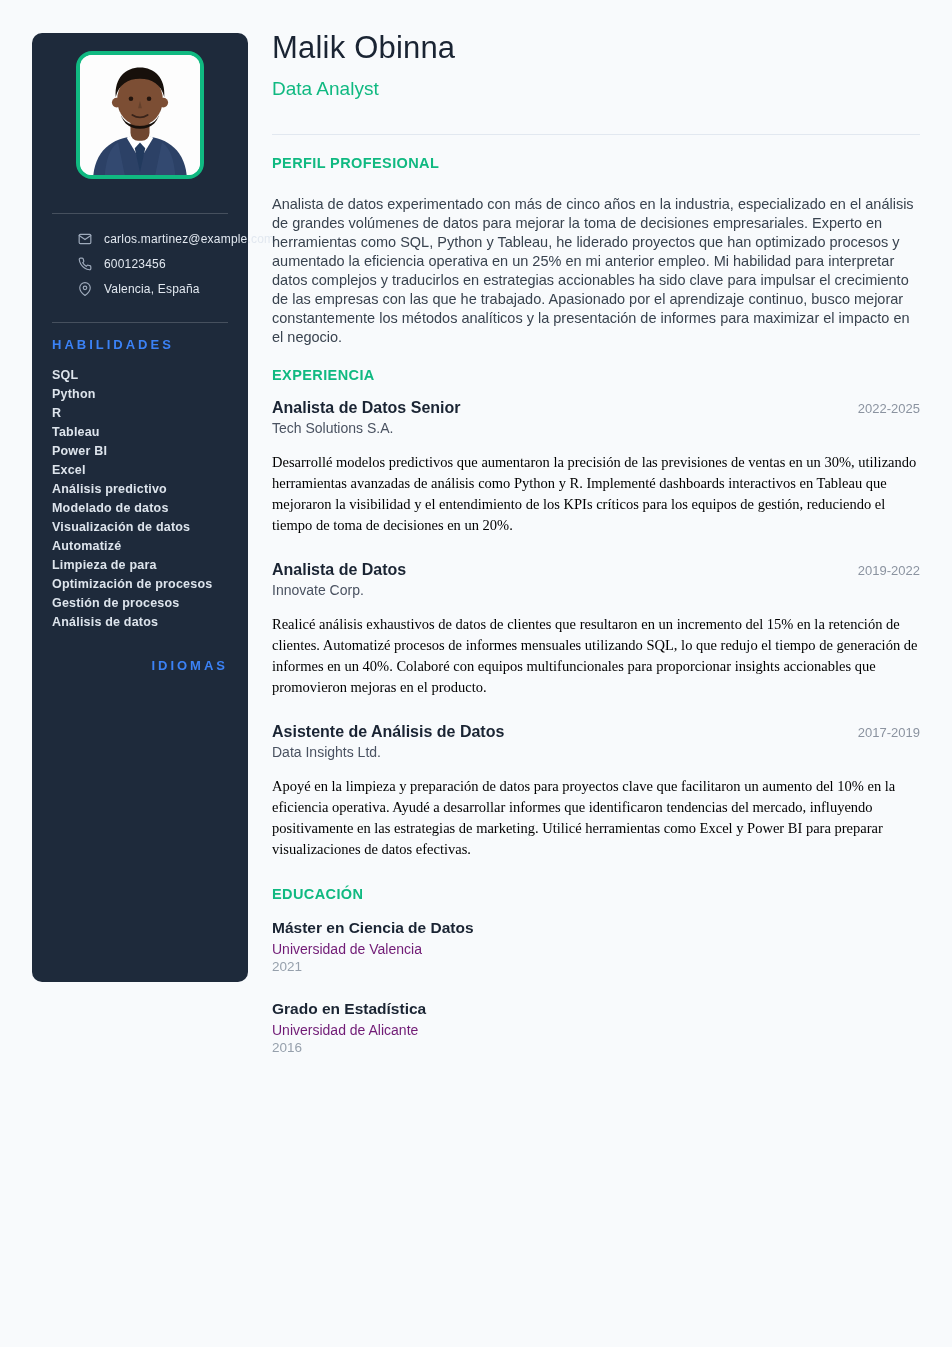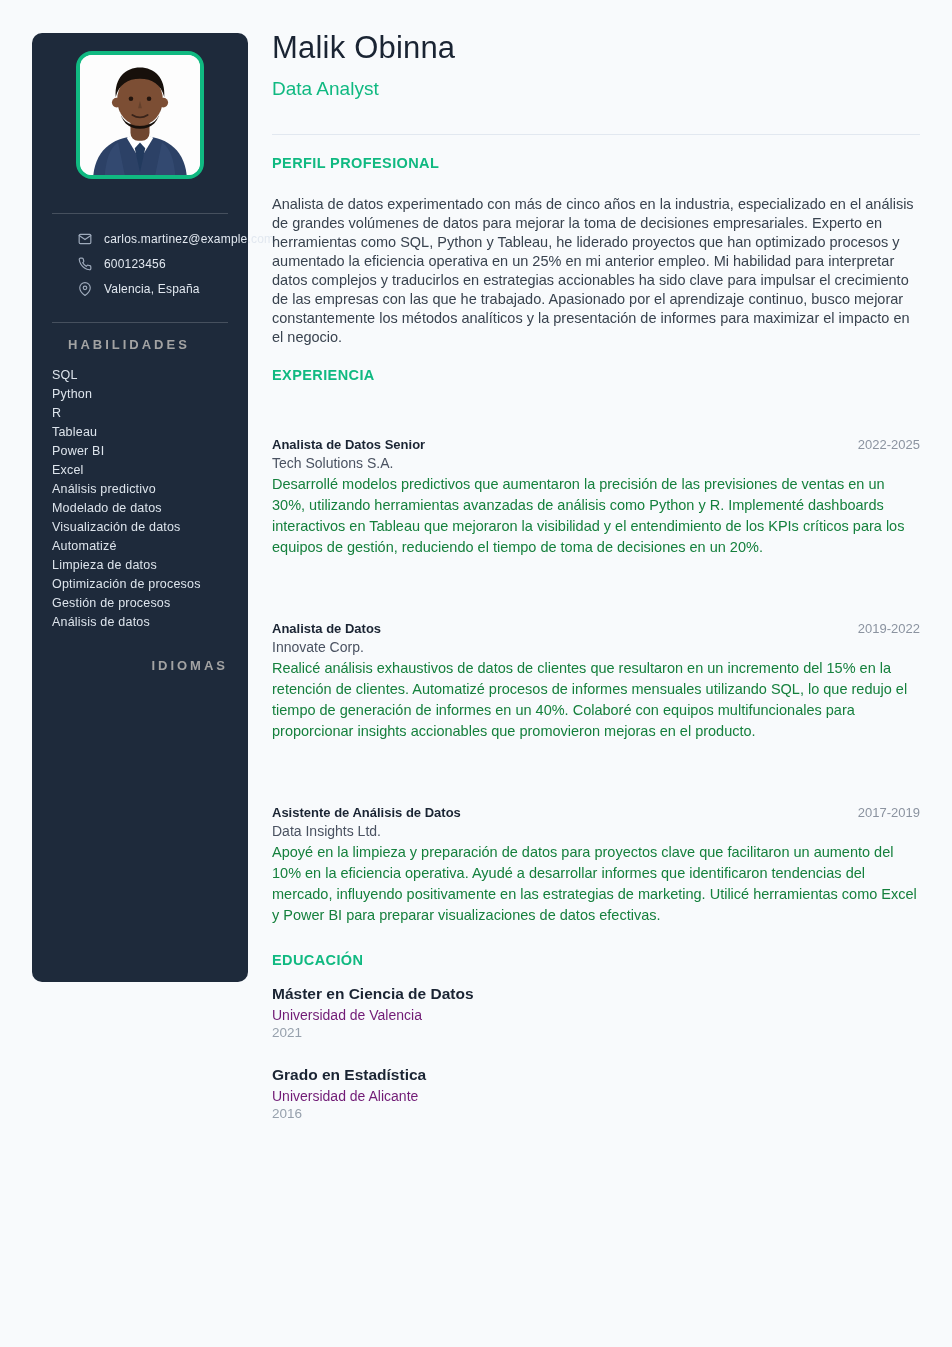--- a/index.html
+++ b/index.html
@@ -20,46 +20,46 @@
   .side-divider {
     border:none; border-top:1px solid rgba(255,255,255,0.18);
     margin:34px 0 18px 0;
   }
   .side-divider.tight { margin:26px 0 14px 0; }
   .contact-row { display:flex; align-items:center; gap:12px; margin-bottom:11px;padding-left:26px; }
   .contact-row .cicon { flex:0 0 14px; width:14px; height:14px; color:#9fabbc; }
   .contact-row .cicon svg { display:block; width:14px; height:14px; }
   .contact-row .ctext { font-size:12px; color:#e2e8f0; white-space:nowrap; letter-spacing:.2px; }
   .side-heading {
-    font-size:13px; font-weight:bold; color:#a3a3a3; letter-spacing:3px;
-    margin:6px 0 14px 16px;
-  }
-  .side-list { list-style:none; }
+    font-size:13px; font-weight:bold; color:#3b82f6; letter-spacing:3px;
+    margin:6px 0 14px 0;
+  }
+  .side-list { list-style:none;font-weight:bold; }
   .side-list li { font-size:12.5px; color:#dde4ec; line-height:19px; letter-spacing:.2px; }
   .lang-block { margin-top:26px;text-align:right; }
 
   
   .main { position:absolute; left:272px; top:30px; width:648px; }
   .name { font-size:31px; font-weight:500; color:#1a2433; letter-spacing:.2px; }
   .job-title { font-size:19px; color:#10b981; margin-top:12px; }
   .main-divider { border:none; border-top:1px solid #e2e8f0; margin:34px 0 0 0; }
 
   .section-heading {
     font-size:14.5px; font-weight:bold; color:#10b981; letter-spacing:.4px;
     margin-top:20px;
   }
   .profile-text { font-size:14.5px; line-height:19px; color:#39434f; margin-top:24px; }
 
   .job { margin-top:16px; }
   .job + .job { margin-top:25px; }
   .job-head { display:flex; justify-content:space-between; align-items:baseline; }
-  .job-name { font-size:13px; font-weight:bold; color:#1a2433;margin-top:38px; }
+  .job-name { font-size:16px; font-weight:bold; color:#1a2433; }
   .job-dates { font-size:13px; color:#8b93a0; }
   .job-company { font-size:14px; color:#4a5261; margin-top:3px; }
-  .job-desc { font-size:14.5px; line-height:21px; color:#15803d; margin-top:3px; }
+  .job-desc { font-size:14.5px; line-height:21px; color:#000000; margin-top:16px;font-family:Liberation Serif, serif; }
 
   .degree { margin-top:17px; }
   .degree + .degree { margin-top:26px; }
   .degree-name { font-size:15.5px; font-weight:bold; color:#1a2433; }
   .degree-school { font-size:14px; color:#701a75; margin-top:4px; }
   .degree-year { font-size:13.5px; color:#96a0ac; margin-top:2px; }
 
   .spacer-sm { height:6px; }
 </style>
 </head>
@@ -140,21 +140,21 @@
       <li>SQL</li>
           <li>Python</li>
           <li>R</li>
           <li>Tableau</li>
           <li>Power BI</li>
           <li>Excel</li>
           <li>Análisis predictivo</li>
           <li>Modelado de datos</li>
           <li>Visualización de datos</li>
           <li>Automatizé</li>
-          <li>Limpieza de datos</li>
+          <li>Limpieza de para</li>
           <li>Optimización de procesos</li>
           <li>Gestión de procesos</li>
           <li>Análisis de datos</li>
         </ul>
     </div>
 
     <div class="lang-block">
       <div class="side-heading">IDIOMAS</div>
     </div>
 

